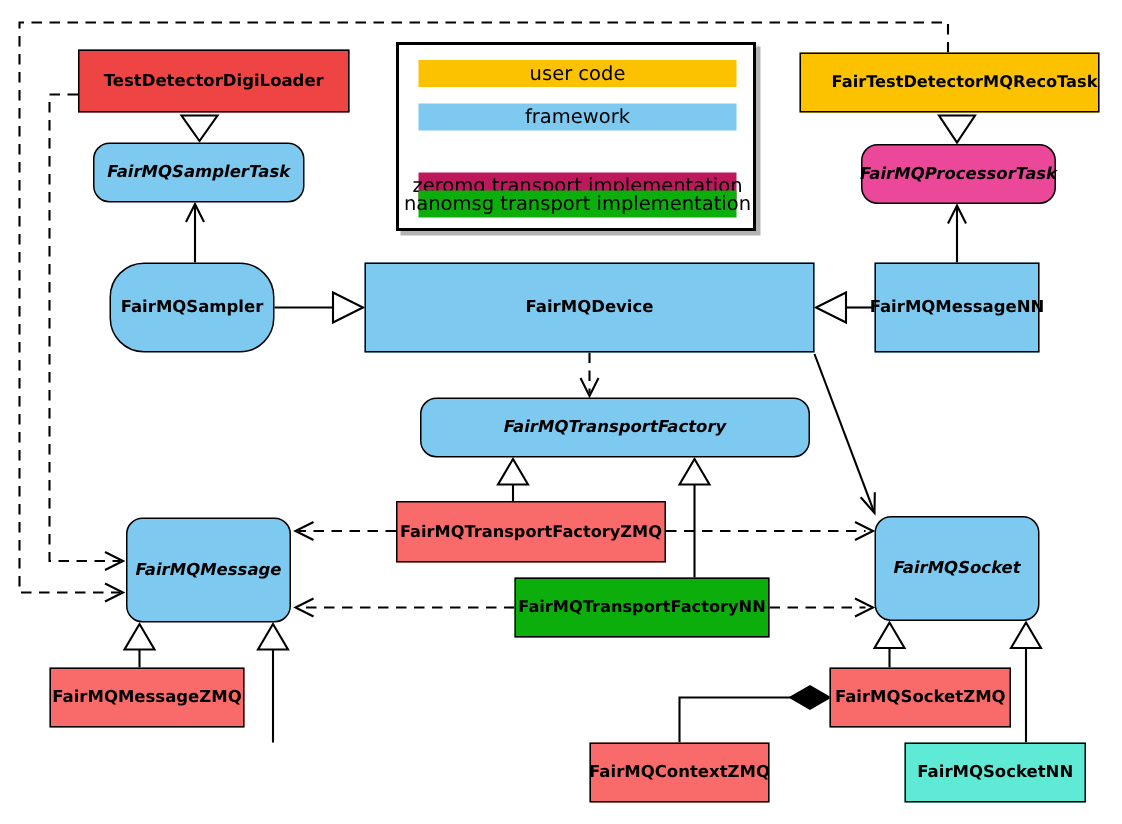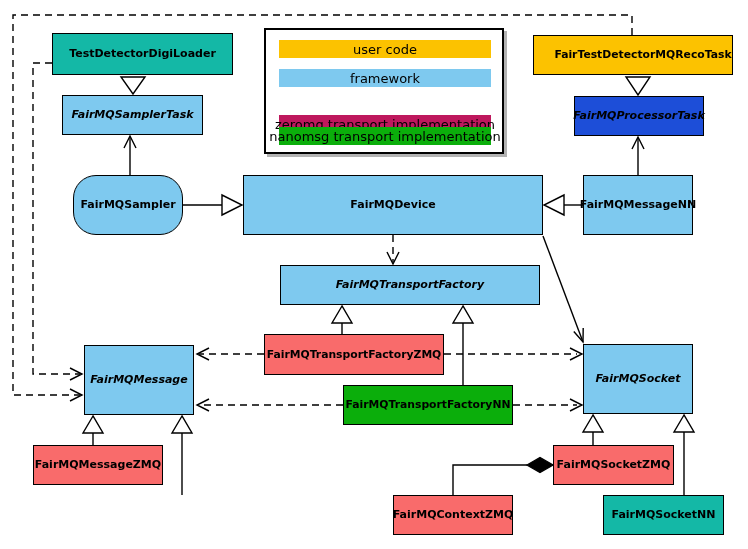--- a/index.html
+++ b/index.html
@@ -7,21 +7,21 @@
     position:relative;width:748px;height:549px;background:#ffffff;
     font-family:"DejaVu Sans","Liberation Sans",sans-serif;overflow:hidden;
   }
   #edge-layer{position:absolute;left:0;top:0;width:748px;height:549px;}
   .node{
     position:absolute;display:flex;align-items:center;justify-content:center;
     border:1.5px solid #000;box-sizing:border-box;
     font-weight:bold;font-size:11px;color:#000;text-align:center;
     white-space:nowrap;line-height:1.1;
   }
-  .node.abstract{font-style:italic;}
+  .node.abstract{font-style:italic;border-radius:11px;}
   .legend-frame{
     position:absolute;left:264px;top:28px;width:240px;height:126px;
     background:#fff;border:2px solid #000;box-sizing:border-box;
     box-shadow:3px 3px 0 #b3b3b3;
   }
   .legend-bar{
     position:absolute;left:13px;width:212px;height:18px;
     display:flex;align-items:center;justify-content:center;
     font-size:13px;font-weight:normal;color:#000;white-space:nowrap;
   }
@@ -134,41 +134,41 @@
       <polygon class="tri" points="684,415 674,432 694,432"></polygon>
       <line x1="684" y1="432" x2="684" y2="495"></line>
     </g>
 
     <g>
       <path d="M453,495 L453,465 L527,465"></path>
       <polygon class="diamond" points="527,465 540,457.5 553,465 540,472.5"></polygon>
     </g>
   </svg>
 
-  <div class="node" style="left: 52px; top: 33px; width: 181px; height: 42px; background: #14b8a6;">TestDetectorDigiLoader</div>
+  <div class="node" style="left: 52px; top: 33px; width: 181px; height: 42px; background: #ef4444;">TestDetectorDigiLoader</div>
   <div class="node" style="left: 533px; top: 35px; width: 200px; height: 40px; font-size: 10.8px; background: rgb(252, 194, 0); padding-left: 20px;">FairTestDetectorMQRecoTask</div>
 
   <div class="node abstract" style="left: 62px; top: 95px; width: 141px; height: 40px; background: rgb(126, 201, 239);">FairMQSamplerTask</div>
-  <div class="node abstract" style="left: 574px; top: 96px; width: 130px; height: 40px; background: #1d4ed8;">FairMQProcessorTask</div>
+  <div class="node abstract" style="left: 574px; top: 96px; width: 130px; height: 40px; background: #ec4899;">FairMQProcessorTask</div>
 
   <div class="node" style="left: 73px; top: 175px; width: 110px; height: 60px; background: rgb(126, 201, 239); border-radius: 23px;">FairMQSampler</div>
   <div class="node" style="left: 243px; top: 175px; width: 300px; height: 60px; background: rgb(126, 201, 239);">FairMQDevice</div>
   <div class="node" style="left: 583px; top: 175px; width: 110px; height: 60px; background: rgb(126, 201, 239);">FairMQMessageNN</div>
 
   <div class="node abstract" style="left: 264px; top: 265px; width: 260px; height: 40px; background: rgb(126, 201, 239); margin-left: 16px;">FairMQTransportFactory</div>
   <div class="node" style="left: 264px; top: 334px; width: 180px; height: 41px; font-size: 10.8px; background: rgb(249, 107, 107);">FairMQTransportFactoryZMQ</div>
   <div class="node" style="left: 343px; top: 385px; width: 170px; height: 40px; font-size: 10.8px; background: rgb(11, 174, 11);">FairMQTransportFactoryNN</div>
 
   <div class="node abstract" style="left: 583px; top: 344px; width: 110px; height: 70px; background: rgb(126, 201, 239);">FairMQSocket</div>
   <div class="node abstract" style="left: 84px; top: 345px; width: 110px; height: 70px; background: rgb(126, 201, 239);">FairMQMessage</div>
 
   <div class="node" style="left: 33px; top: 445px; width: 130px; height: 40px; background: rgb(249, 107, 107);">FairMQMessageZMQ</div>
 
   <div class="node" style="left: 553px; top: 445px; width: 121px; height: 40px; background: rgb(249, 107, 107);">FairMQSocketZMQ</div>
-  <div class="node" style="left: 603px; top: 495px; width: 121px; height: 40px; background: #14b8a6;">FairMQSocketNN</div>
+  <div class="node" style="left: 603px; top: 495px; width: 121px; height: 40px; background: #5eead4;">FairMQSocketNN</div>
   <div class="node" style="left: 393px; top: 495px; width: 120px; height: 40px; background: rgb(249, 107, 107);">FairMQContextZMQ</div>
 
   <div class="legend-frame">
     <div class="legend-bar" style="top: 10px; background: rgb(252, 194, 0);">user code</div>
     <div class="legend-bar" style="top: 39px; background: rgb(126, 201, 239);">framework</div>
     <div class="legend-bar" style="top: 85px; background: #be185d;">zeromq transport implementation</div>
     <div class="legend-bar" style="top: 97px; background: rgb(11, 174, 11);">nanomsg transport implementation</div>
   </div>
 
 </div>

